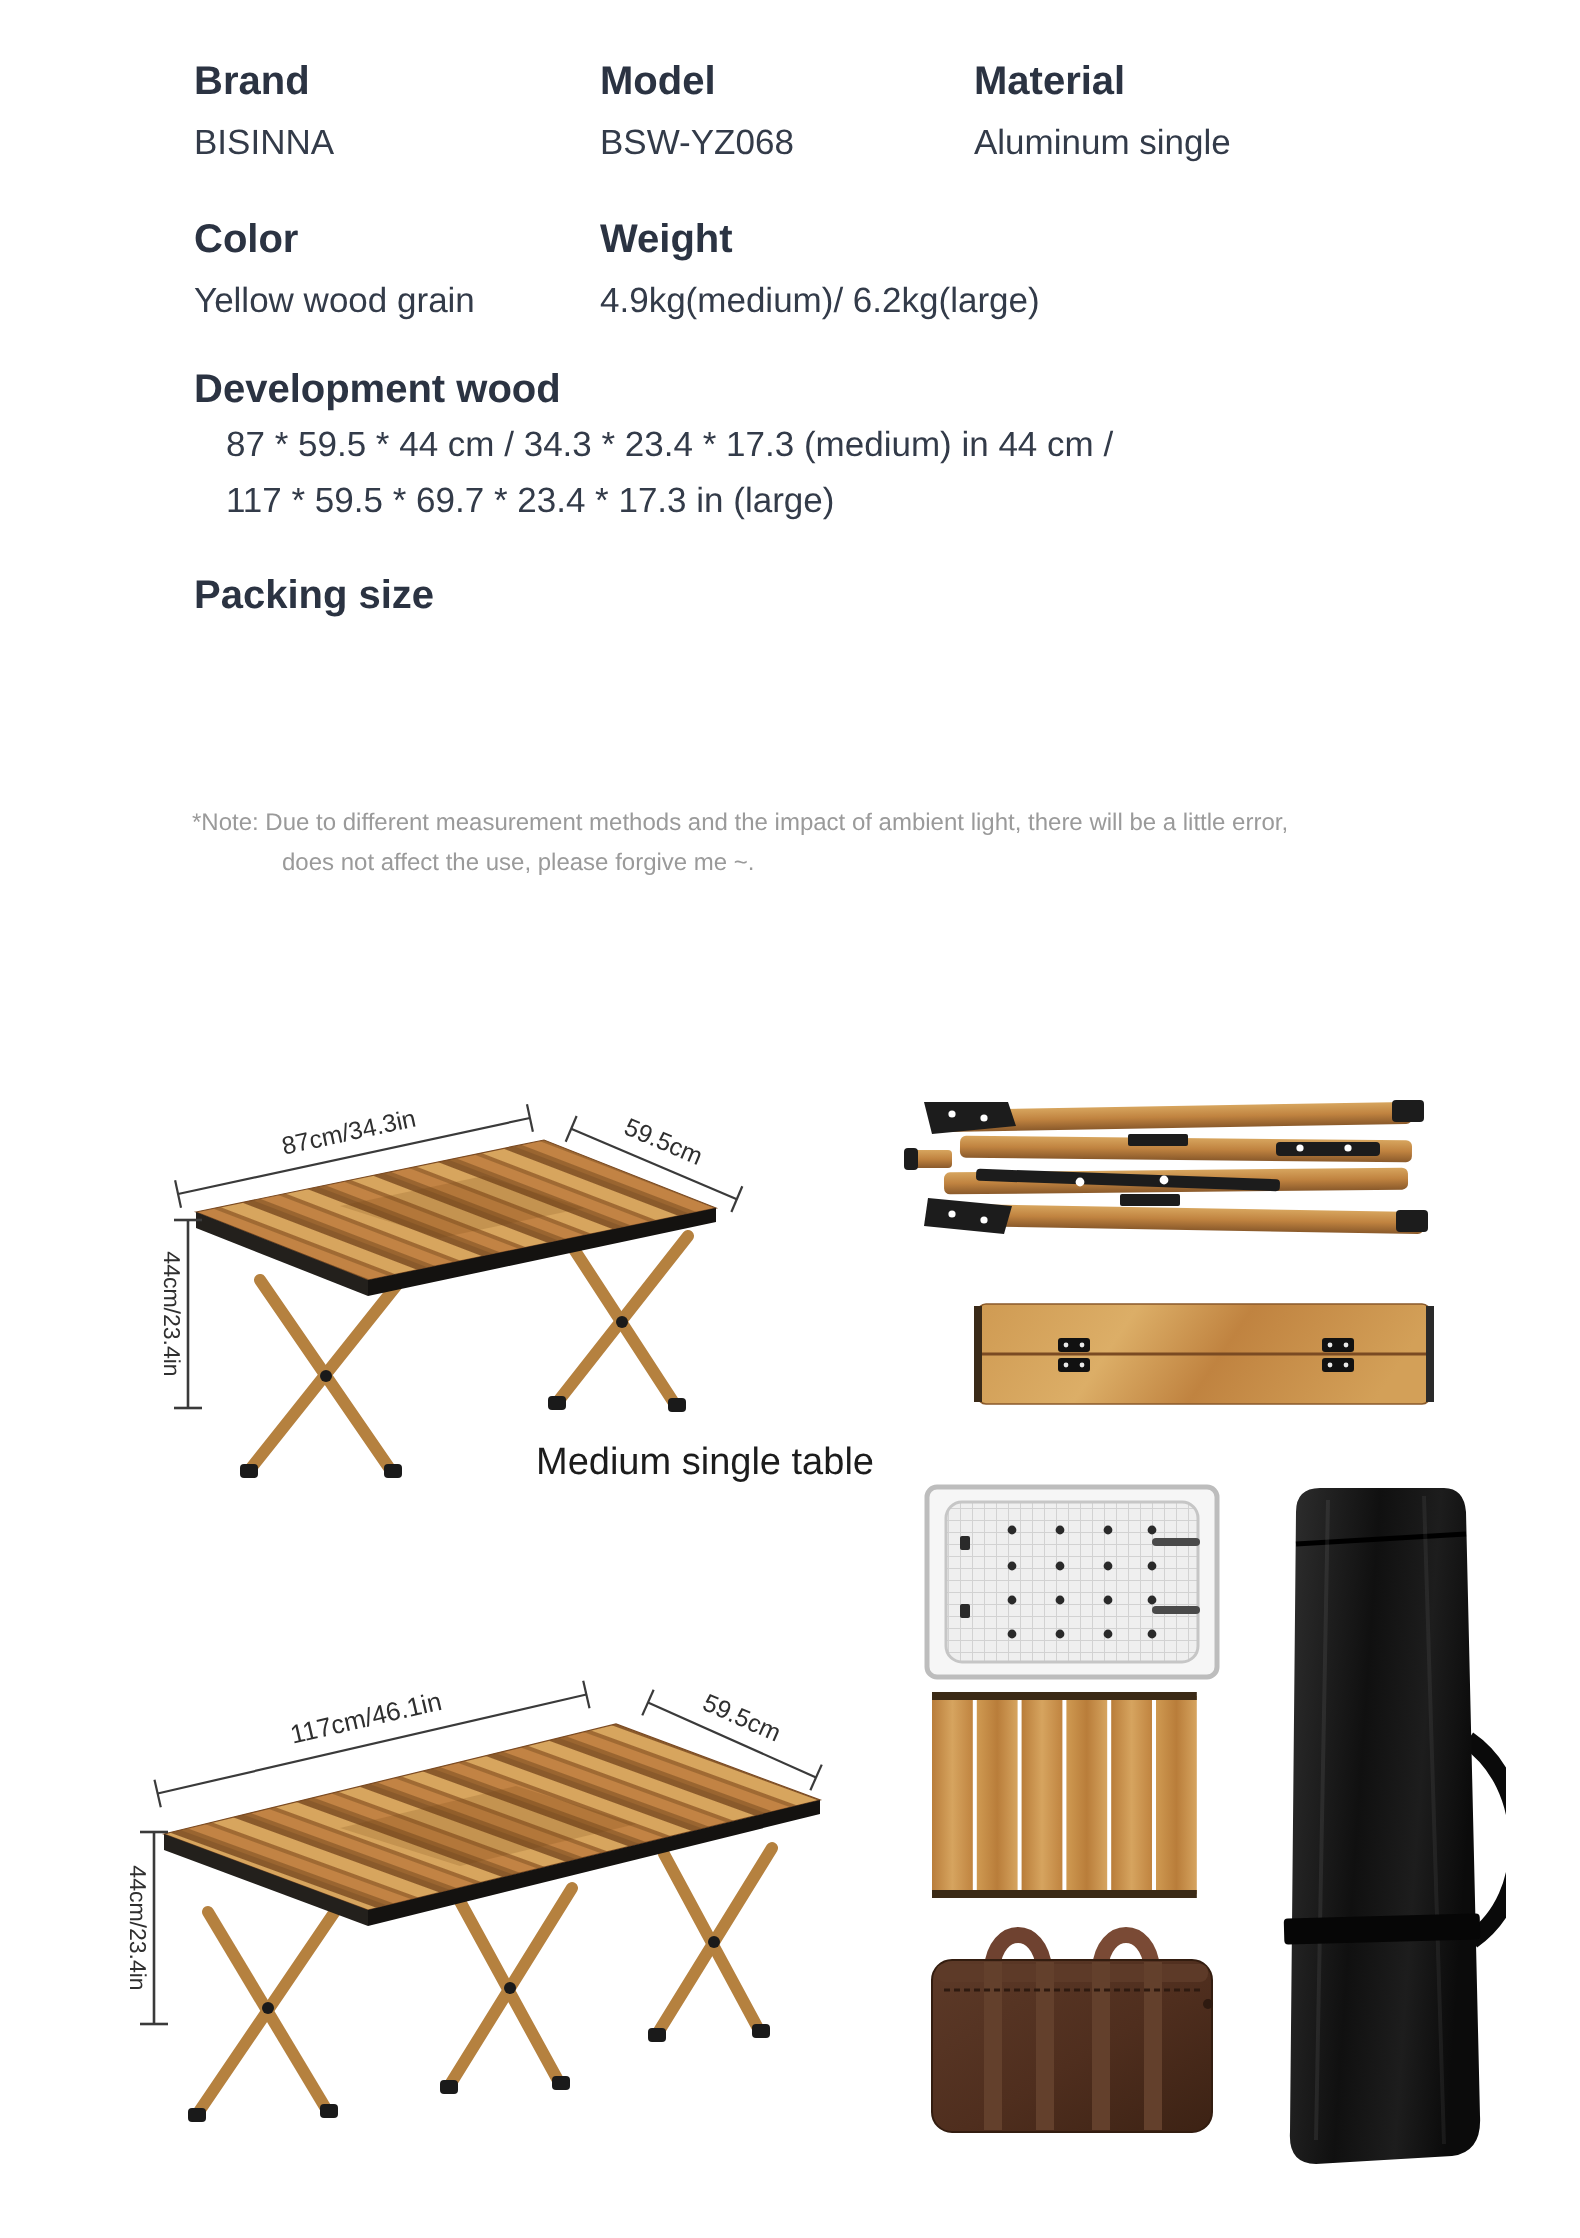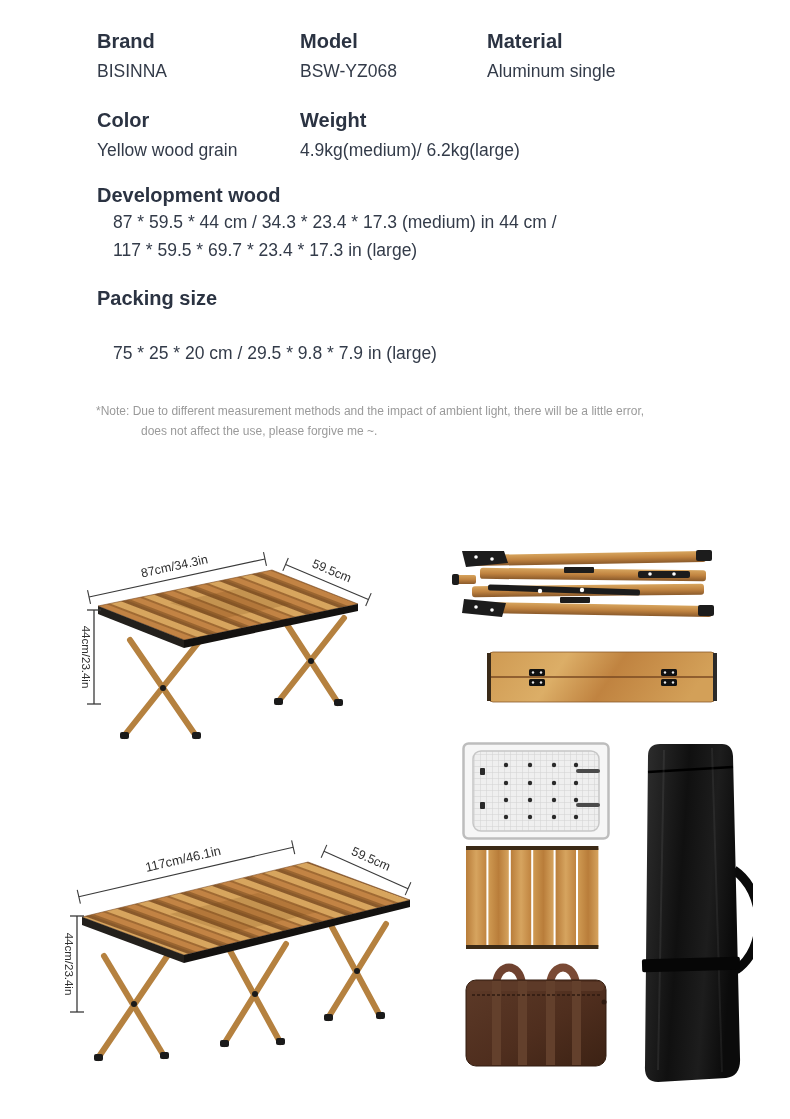--- a/index.html
+++ b/index.html
@@ -33,21 +33,20 @@
   <div class="abs spec-value" style="left:97px;top:140px">Yellow wood grain</div>
 
   <div class="abs spec-label" style="left:300px;top:109px">Weight</div>
   <div class="abs spec-value" style="left:300px;top:140px">4.9kg(medium)/ 6.2kg(large)</div>
 
   <div class="abs spec-label" style="left:97px;top:184px">Development wood</div>
   <div class="abs body-line" style="left:113px;top:212px">87 * 59.5 * 44 cm / 34.3 * 23.4 * 17.3 (medium) in 44 cm /</div>
   <div class="abs body-line" style="left:113px;top:240px">117 * 59.5 * 69.7 * 23.4 * 17.3 in (large)</div>
 
   <div class="abs spec-label" style="left:97px;top:287px">Packing size</div>
-  <div class="abs body-line" style="left:113px;top:343px">75 * 25 * 20 cm / 29.5 * 9.8 * 7.9 in (large)</div>
 
   <div class="abs note-line" style="left:96px;top:404px">*Note: Due to different measurement methods and the impact of ambient light, there will be a little error,</div>
   <div class="abs note-line" style="left:141px;top:424px">does not affect the use, please forgive me ~.</div>
 
   <svg class="abs" style="left:20px;top:540px" width="430" height="210" viewBox="0 0 430 210">
     <defs>
       <pattern id="woodM" width="18" height="18" patternUnits="userSpaceOnUse" patternTransform="rotate(21)">
         <rect width="18" height="18" fill="#c8904e"></rect>
         <rect y="0" width="18" height="3" fill="#8a5a2b"></rect>
         <rect y="3" width="18" height="6" fill="#d7a55e"></rect>
@@ -91,20 +90,21 @@
       <text x="307" y="34" text-anchor="middle" font-size="12.5" stroke="none">59.5cm</text>
     </g>
 
     <g stroke="#3a3a3a" stroke-width="1.3">
       <line x1="74" y1="70" x2="74" y2="164"></line>
       <line x1="67" y1="70" x2="81" y2="70"></line>
       <line x1="67" y1="164" x2="81" y2="164"></line>
       <text transform="translate(62 117) rotate(90)" text-anchor="middle" font-size="11.5" stroke="none">44cm/23.4in</text>
     </g>
   </svg>
+  <div class="abs caption caption-medium" style="left:268px;top:721px">Medium single table</div>
 
   <svg class="abs" style="left:20px;top:832px" width="450" height="238" viewBox="0 0 450 238">
     <defs>
       <pattern id="woodL" width="18" height="18" patternUnits="userSpaceOnUse" patternTransform="rotate(20)">
         <rect width="18" height="18" fill="#c8904e"></rect>
         <rect y="0" width="18" height="3" fill="#8a5a2b"></rect>
         <rect y="3" width="18" height="6" fill="#d7a55e"></rect>
         <rect y="9" width="18" height="2" fill="#a06a33"></rect>
         <rect y="11" width="18" height="5" fill="#c28344"></rect>
         <rect y="16" width="18" height="2" fill="#9a6530"></rect>

